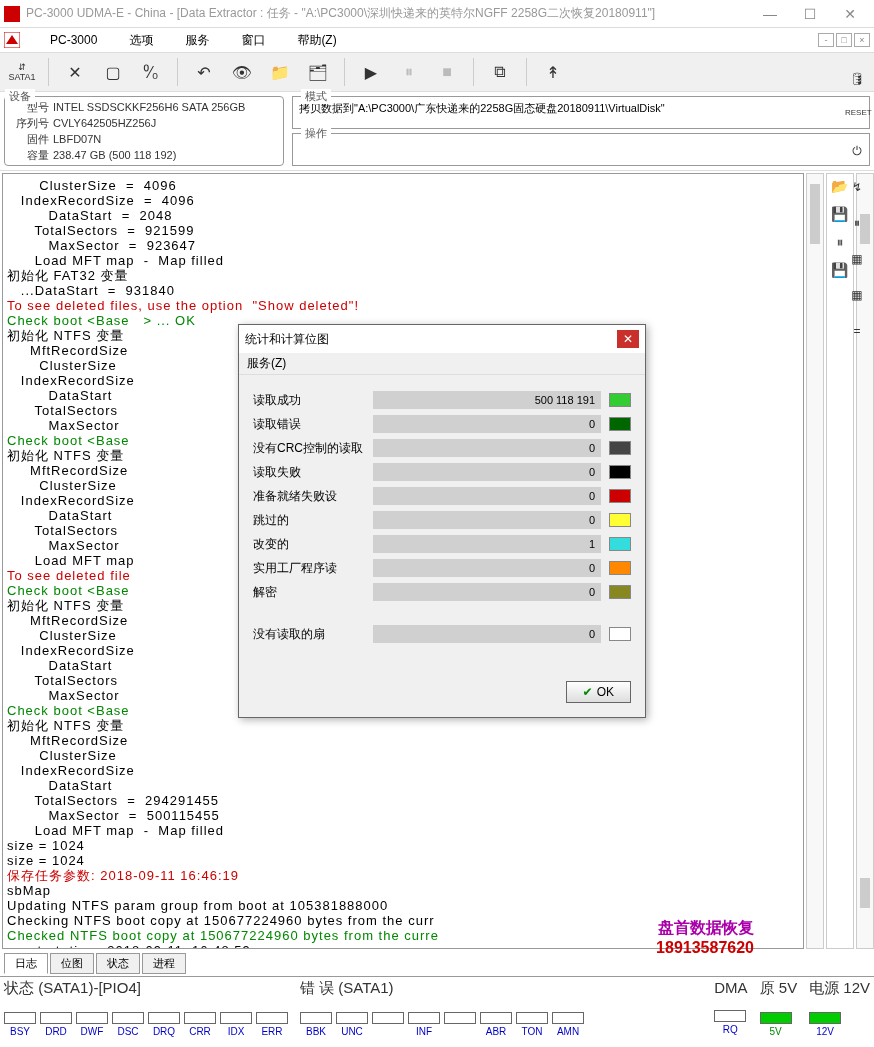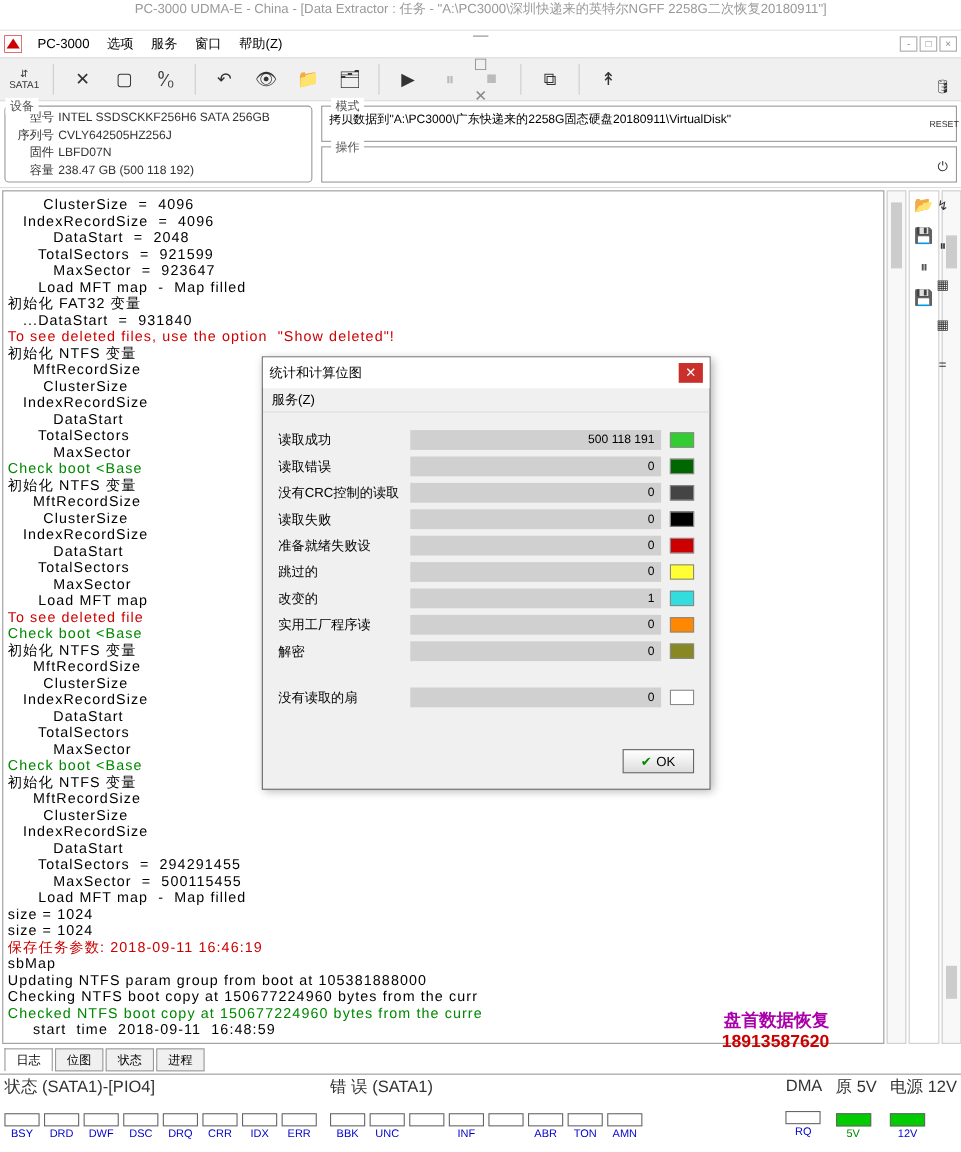--- a/index.html
+++ b/index.html
@@ -1,25 +1,25 @@
 <!DOCTYPE html>
 <html><head>
 <meta charset="utf-8">
 <style>
 * { box-sizing: border-box; margin: 0; padding: 0; font-family: "Microsoft YaHei", "SimSun", sans-serif; }
 body { background: #fff; width: 874px; height: 1047px; overflow: hidden; position: relative; font-size: 12px; }
 
-.titlebar { height: 28px; background: #fff; display: flex; align-items: center; padding: 0 4px; border-bottom: 1px solid #ddd; flex-direction: column; }
+.titlebar { height: 28px; background: #fff; display: flex; align-items: center; padding: 0 4px; border-bottom: 1px solid #ddd; }
 .titlebar .app-icon { width: 16px; height: 16px; background: #c00; margin-right: 6px; }
 .titlebar .title { color: #999; font-size: 12px; flex: 1; }
 .titlebar .win-btn { width: 40px; height: 28px; text-align: center; line-height: 28px; color: #888; font-size: 14px; }
 
 .menubar { height: 24px; display: flex; align-items: center; padding: 0 4px; background: #fff; }
 .menubar .app-icon2 { width: 16px; height: 16px; margin-right: 6px; }
-.menubar .menu-item { padding: 0 8px; font-size: 12px; }
+.menubar .menu-item { padding: 0 8px; font-size: 12px; margin-left: 16px; }
 .menubar .mdi-btns { margin-left: auto; display: flex; gap: 2px; }
 .menubar .mdi-btns span { width: 16px; height: 14px; border: 1px solid #aaa; font-size: 9px; text-align: center; line-height: 12px; color: #888; }
 
 .toolbar { height: 40px; background: #f0f0f0; border-top: 1px solid #ddd; border-bottom: 1px solid #ddd; display: flex; align-items: center; padding: 0 6px; gap: 6px; }
 .toolbar .tbtn { width: 32px; height: 32px; display: flex; align-items: center; justify-content: center; font-size: 16px; color: #333; }
 .toolbar .sep { width: 1px; height: 28px; background: #ccc; margin: 0 4px; }
 .tbtn.sata { font-size: 9px; flex-direction: column; }
 
 .info-row { display: flex; border-bottom: 1px solid #ddd; }
 .device-box { width: 280px; border: 1px solid #999; border-radius: 4px; margin: 4px; padding: 2px 6px; position: relative; }
@@ -153,20 +153,21 @@
   <div class="log-panel" id="log-panel">
       <div class="line ">       ClusterSize  =  4096</div>
       <div class="line ">   IndexRecordSize  =  4096</div>
       <div class="line ">         DataStart  =  2048</div>
       <div class="line ">      TotalSectors  =  921599</div>
       <div class="line ">         MaxSector  =  923647</div>
       <div class="line ">      Load MFT map  -  Map filled</div>
       <div class="line ">初始化 FAT32 变量</div>
       <div class="line ">   ...DataStart  =  931840</div>
       <div class="line red">To see deleted files, use the option  "Show deleted"!</div>
+      <div class="line green">Check boot &lt;Base   &gt; ... OK</div>
       <div class="line ">初始化 NTFS 变量</div>
       <div class="line ">     MftRecordSize</div>
       <div class="line ">       ClusterSize</div>
       <div class="line ">   IndexRecordSize</div>
       <div class="line ">         DataStart</div>
       <div class="line ">      TotalSectors</div>
       <div class="line ">         MaxSector</div>
       <div class="line green">Check boot &lt;Base</div>
       <div class="line ">初始化 NTFS 变量</div>
       <div class="line ">     MftRecordSize</div>

